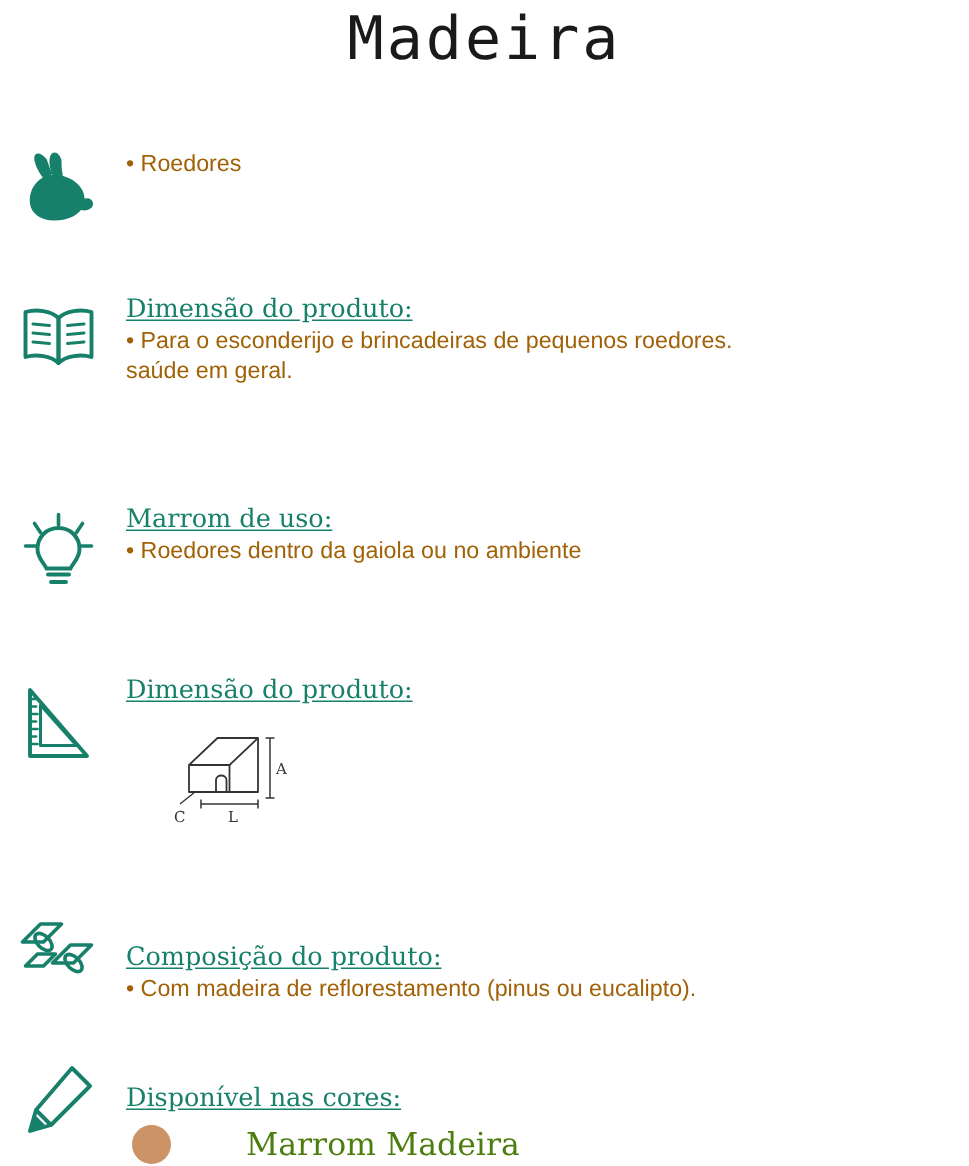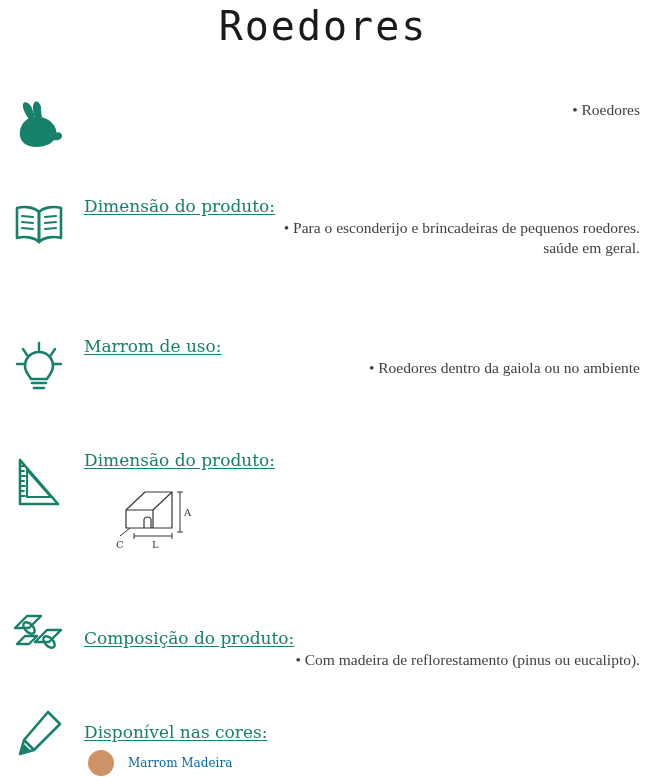--- a/index.html
+++ b/index.html
@@ -52,26 +52,25 @@
     font-size: 17px;
     color: #17806a;
     text-decoration: underline;
     text-underline-offset: 2px;
     margin: 0 0 2px 0;
     display: inline-block;
     white-space: nowrap;
   }
 
   .sec-text {
-    font-family: Liberation Serif, serif;
+    font-family: Liberation Sans, sans-serif;
     font-size: 15.5px;
     line-height: 1.28;
-    color: #404040;
+    color: #a16207;
     margin: 0;
-    text-align: right;
   }
 
   .dim-wrap {
     display: flex;
     align-items: flex-start;
     padding-left: 28px;
     padding-top: 8px;
   }
 
   .dim-figure {
@@ -97,30 +96,31 @@
     width: 26px;
     height: 26px;
     border-radius: 50%;
     margin-left: 4px;
     margin-right: 14px;
     flex: 0 0 26px;
   }
 
   .color-name {
     font-family: "DejaVu Serif", serif;
-    font-size: 12px;
-    color: #0369a1;
+    font-size: 21px;
+    color: #4d7c0f;
+    margin-left: 36px;
   }
 
   svg { display: block; margin: 0 auto; }
 </style>
 </head>
 <body>
 
-<h1 class="page-title">Roedores</h1>
+<h1 class="page-title">Madeira</h1>
 
 <div class="section" style="top:100px;">
   <div class="icon-cell">
     <svg width="52" height="50" viewBox="0 0 52 50" aria-hidden="true">
       <g fill="#17806a">
         <path d="M18 6 C15 2 11 1 10 4 C9 7 12 14 16 19 L22 16 C20 12 19 8 18 6 Z"></path>
         <path d="M28 7 C27 2 23 0 21 3 C19 6 20 13 23 19 L29 17 C28 13 28 9 28 7 Z"></path>
         <path d="M16 18 C9 22 6 29 7 36 C8 43 15 47 23 47 C33 47 41 43 43 36 C45 29 40 21 31 18 C26 16 20 16 16 18 Z"></path>
         <path d="M42 33 C46 31 49 33 49 36 C49 39 45 41 41 40 Z"></path>
       </g>

